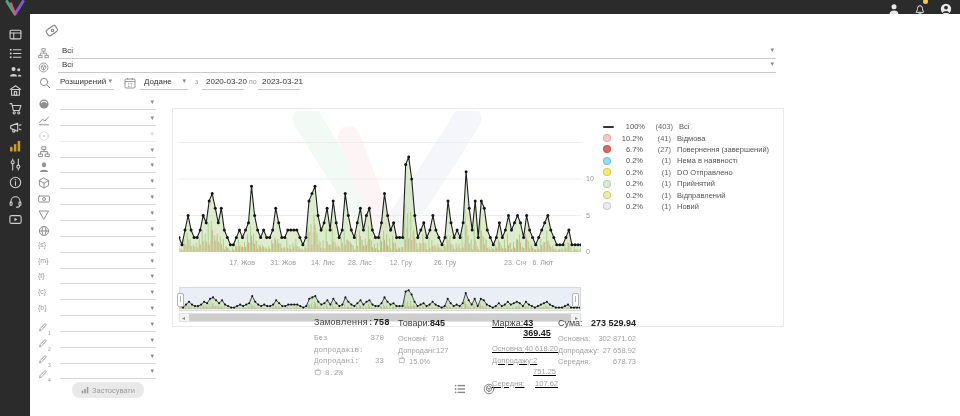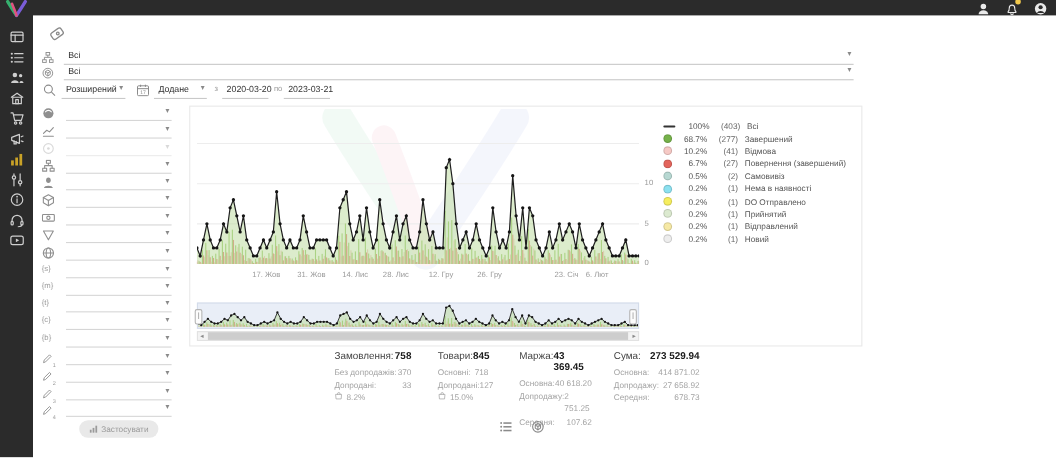--- a/index.html
+++ b/index.html
@@ -27,21 +27,21 @@
   .fs-ic i{font-style:normal;font-size:5px;color:#9a9a9a;vertical-align:bottom;}
   .fs-fld{position:absolute;left:24px;top:0;width:96px;height:13px;border-bottom:1px solid #d6d6d6;display:block;}
   .fs-fld .caret{position:absolute;right:2px;top:2px;}
   .fs-row.dis .fs-ic{color:#d9d9d9;}
   .fs-row.dis .fs-fld{border-bottom-color:#ececec;}
   .fs-row.dis .caret{color:#d9d9d9;}
   .apply-btn{position:absolute;left:72px;top:382px;width:72px;height:16px;border:none;border-radius:9px;
     background:#e9e9e9;color:#9a9a9a;font-size:7.5px;font-family:"Liberation Sans",sans-serif;
     display:flex;align-items:center;justify-content:center;gap:3px;cursor:pointer;}
   
-  .chart-panel{position:absolute;left:172px;top:96px;width:610px;height:217px;border:1px solid #e9e9e9;background:#fff;}
+  .chart-panel{position:absolute;left:172px;top:108px;width:610px;height:217px;border:1px solid #e9e9e9;background:#fff;}
   .wm{position:absolute;left:104px;top:2px;opacity:.06;pointer-events:none;}
   #main-chart{position:absolute;left:6px;top:2px;}
   .ylab{position:absolute;left:413px;font-size:7px;color:#9a9a9a;}
   .xlab{position:absolute;top:150px;font-size:7px;color:#9a9a9a;transform:translateX(-50%);white-space:nowrap;}
   .legend{position:absolute;left:430px;top:12px;}
   .lg-row{display:flex;align-items:center;height:11.4px;font-size:7.5px;color:#555;cursor:pointer;}
   .lg-mk{width:8px;height:8px;border-radius:50%;margin-right:4px;border:1px solid rgba(0,0,0,.14);box-sizing:border-box;flex:0 0 auto;}
   .lg-mk.line{width:11px;height:2px;border-radius:1px;border:none;background:#333;margin-right:3px;}
   .lg-pct{width:28px;text-align:right;flex:0 0 auto;}
   .lg-cnt{width:28px;text-align:right;flex:0 0 auto;color:#666;}
@@ -943,42 +943,30 @@
         <span class="xlab" style="left: 369.81px;">6. Лют</span>
       </div>
     <div class="legend" id="legend">
         <div class="lg-row">
           <span class="lg-mk line"></span>
           <span class="lg-pct">100%</span>
           <span class="lg-cnt">(403)</span>
           <span class="lg-lbl">Всі</span>
         </div>
         <div class="lg-row">
-          <span class="lg-mk" style="background: rgb(118, 178, 74);"></span>
-          <span class="lg-pct">68.7%</span>
-          <span class="lg-cnt">(277)</span>
-          <span class="lg-lbl">Завершений</span>
-        </div>
-        <div class="lg-row">
           <span class="lg-mk" style="background: rgb(246, 201, 197);"></span>
           <span class="lg-pct">10.2%</span>
           <span class="lg-cnt">(41)</span>
           <span class="lg-lbl">Відмова</span>
         </div>
         <div class="lg-row">
           <span class="lg-mk" style="background: rgb(227, 101, 92);"></span>
           <span class="lg-pct">6.7%</span>
           <span class="lg-cnt">(27)</span>
           <span class="lg-lbl">Повернення (завершений)</span>
-        </div>
-        <div class="lg-row">
-          <span class="lg-mk" style="background: rgb(183, 216, 210);"></span>
-          <span class="lg-pct">0.5%</span>
-          <span class="lg-cnt">(2)</span>
-          <span class="lg-lbl">Самовивіз</span>
         </div>
         <div class="lg-row">
           <span class="lg-mk" style="background: rgb(140, 225, 240);"></span>
           <span class="lg-pct">0.2%</span>
           <span class="lg-cnt">(1)</span>
           <span class="lg-lbl">Нема в наявності</span>
         </div>
         <div class="lg-row">
           <span class="lg-mk" style="background: rgb(246, 238, 94);"></span>
           <span class="lg-pct">0.2%</span>
@@ -1553,21 +1541,21 @@
         <i></i>
       </div>
     <div class="scroll">
       <span class="ar l">◂</span>
       <div class="thumb"></div>
       <span class="ar r">▸</span>
     </div>
   </div>
 
   <div id="stats">
-      <div class="st-col" style="left: 304px; width: 70px;">
+      <div class="st-col" style="left: 314px; width: 70px; font-family: Liberation Mono, monospace;">
         <div class="st-title">
           <span>Замовлення:</span>
           <b>758</b>
         </div>
         <div class="st-row">
           <span>Без допродажів:</span>
           <span>370</span>
         </div>
         <div class="st-row">
           <span>Допродані:</span>
@@ -1595,21 +1583,21 @@
           <span>127</span>
         </div>
         <div class="st-badge">
           <span><svg viewBox="0 0 12 12" width="8" height="8" fill="none" stroke="currentColor" stroke-width="1" stroke-linecap="round" stroke-linejoin="round">
               <path d="M2.2,3.8 h7.6 l-0.6,6.2 h-6.4 Z"></path>
               <path d="M4.3,3.8 V3 a1.7,1.7 0 0 1 3.4,0 v0.8"></path>
             </svg></span>
           <span>15.0%</span>
         </div>
       </div>
-      <div class="st-col" style="left: 472px; width: 66px;">
+      <div class="st-col" style="left: 492px; width: 66px; text-decoration: underline;">
         <div class="st-title">
           <span>Маржа:</span>
           <b>43 369.45</b>
         </div>
         <div class="st-row">
           <span>Основна:</span>
           <span>40 618.20</span>
         </div>
         <div class="st-row">
           <span>Допродажу:</span>
@@ -1620,21 +1608,21 @@
           <span>107.62</span>
         </div>
       </div>
       <div class="st-col" style="left: 558px; width: 78px;">
         <div class="st-title">
           <span>Сума:</span>
           <b>273 529.94</b>
         </div>
         <div class="st-row">
           <span>Основна:</span>
-          <span>414 871.02</span>
+          <span>302 871.02</span>
         </div>
         <div class="st-row">
           <span>Допродажу:</span>
           <span>27 658.92</span>
         </div>
         <div class="st-row">
           <span>Середня:</span>
           <span>678.73</span>
         </div>
       </div>

